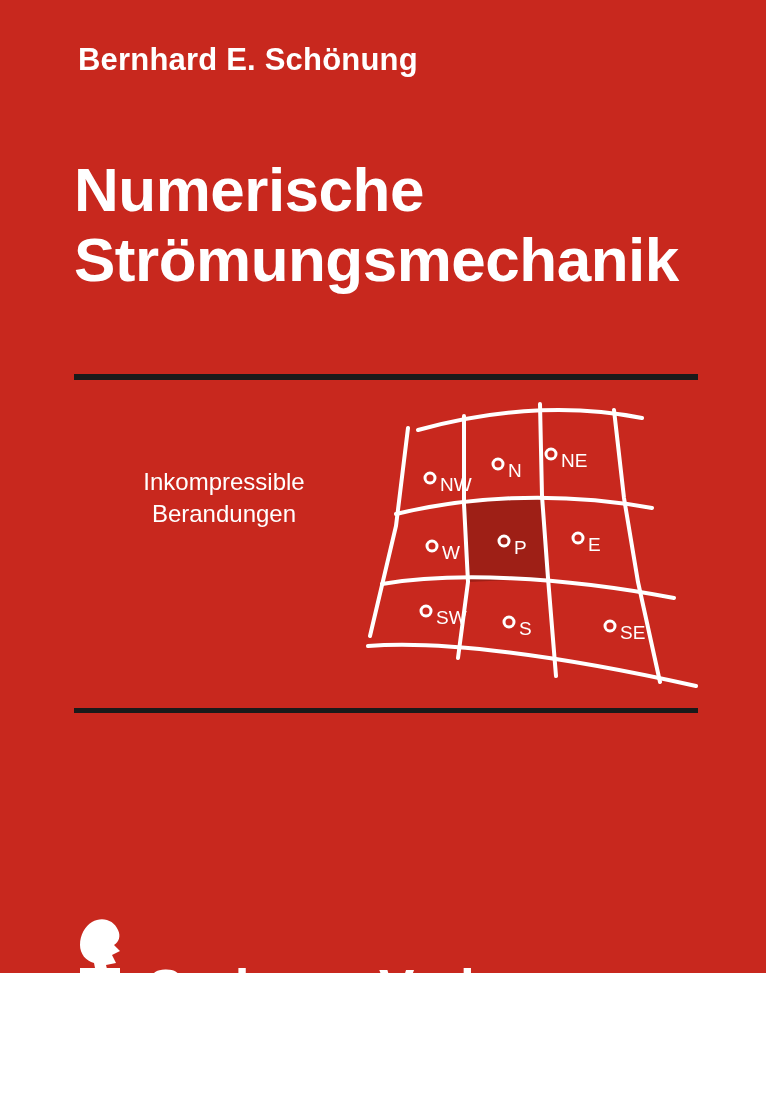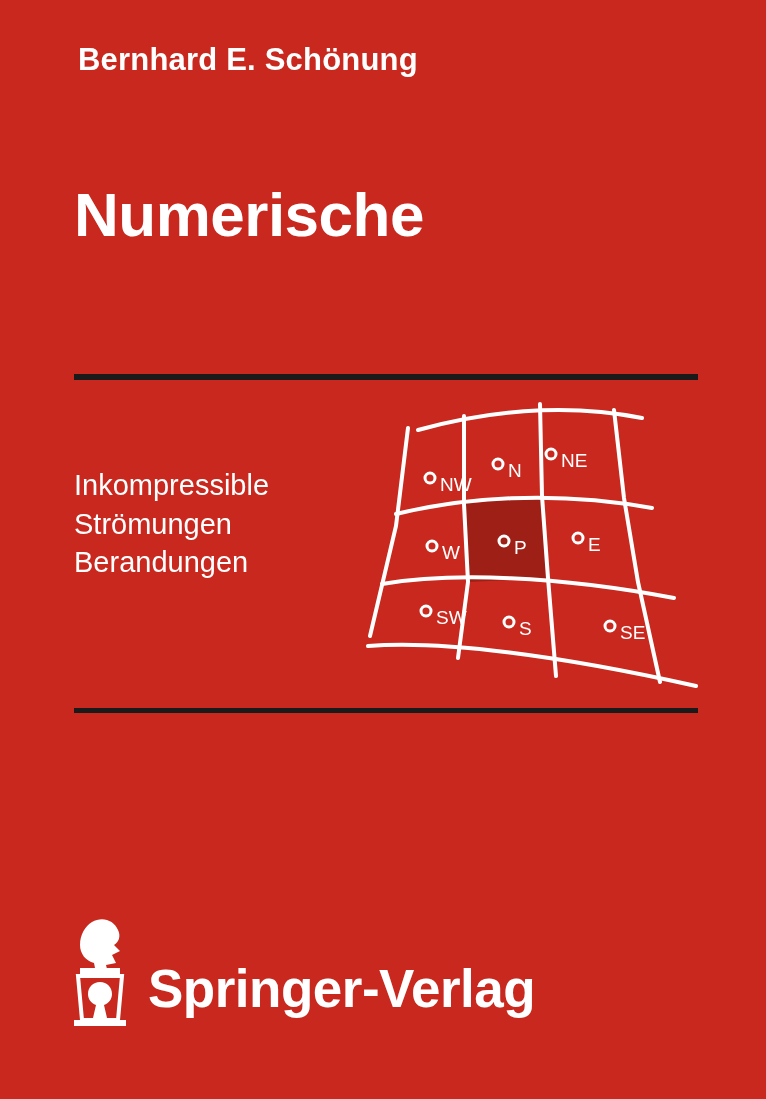--- a/index.html
+++ b/index.html
@@ -9,41 +9,41 @@
   body {
     width: 766px;
     height: 1099px;
     overflow: hidden;
     font-family: "Liberation Sans", sans-serif;
     background: #ffffff;
   }
   .cover {
     position: relative;
     width: 766px;
-    height: 1099px;
+    height: 973px;
     background: #c8281e;
     box-sizing: border-box;
     text-decoration: underline;
   }
   
   .author {
     position: absolute;
     left: 78px;
     top: 42px;
     font-size: 31px;
     font-weight: bold;
     color: #ffffff;
     letter-spacing: 0.2px;
     white-space: nowrap;
   }
   
   .title-block {
     position: absolute;
     left: 74px;
-    top: 180px;
+    top: 155px;
     width: 640px;
   }
   .title-line {
     font-size: 62px;
     font-weight: bold;
     color: #ffffff;
     line-height: 1.13;
     letter-spacing: -0.5px;
     white-space: nowrap;
   }
@@ -56,23 +56,24 @@
   }
   .rule-top { top: 374px; }
   .rule-bottom { top: 708px; height: 5px; }
 
   
   .subtitle {
     position: absolute;
     left: 74px;
     top: 466px;
     width: 300px;
-    font-size: 29px;
+    font-size: 24px;
     color: #ffffff;
     line-height: 1.33;
+    text-align: center;
   }
   .subtitle div { white-space: nowrap; }
 
   
   .figure {
     position: absolute;
     left: 352px;
     top: 386px;
     width: 360px;
     height: 312px;
@@ -101,27 +102,27 @@
 </style>
 </head>
 <body>
 
 <div class="cover">
 
   <div class="author">Bernhard E. Schönung</div>
 
   <div class="title-block">
     <div class="title-line">Numerische</div>
+    <div class="title-line">Strömungsmechanik</div>
   </div>
 
   <div class="rule rule-top"></div>
 
   <div class="subtitle">
     <div>Inkompressible</div>
-    <div>Strömungen</div>
     <div>Berandungen</div>
   </div>
 
   <div class="figure">
     <svg width="360" height="312" viewBox="0 0 360 312">
 
       <path d="M 112 118 L 190 110 L 196 192 L 116 196 Z" fill="#9e1f16" stroke="none"></path>
       <g fill="none" stroke="#ffffff" stroke-width="4" stroke-linecap="round">
 
         <path d="M 56 42 L 44 140 L 18 250"></path>

